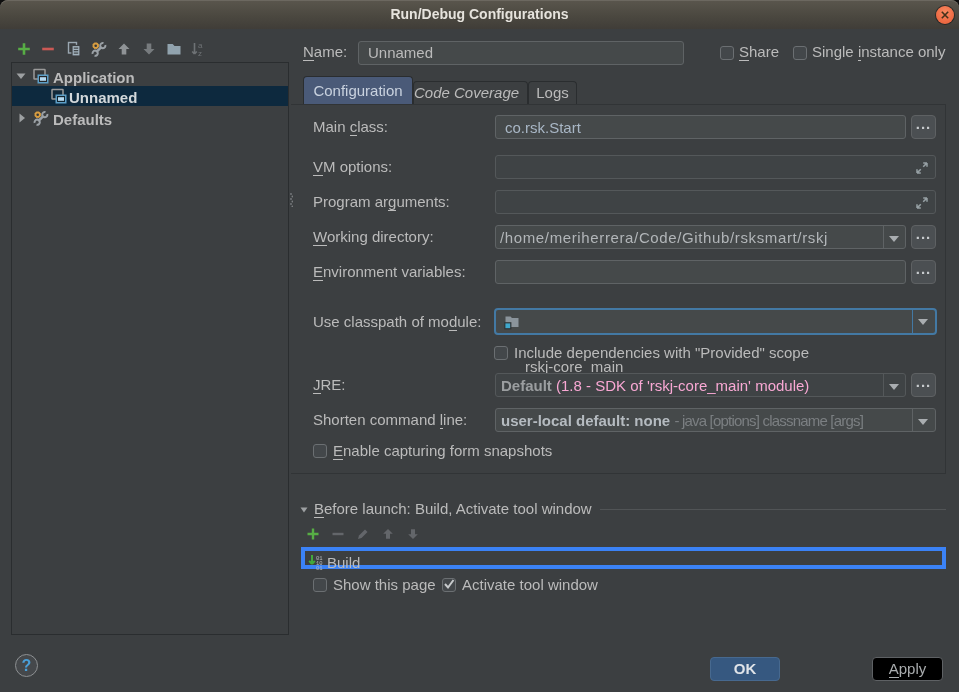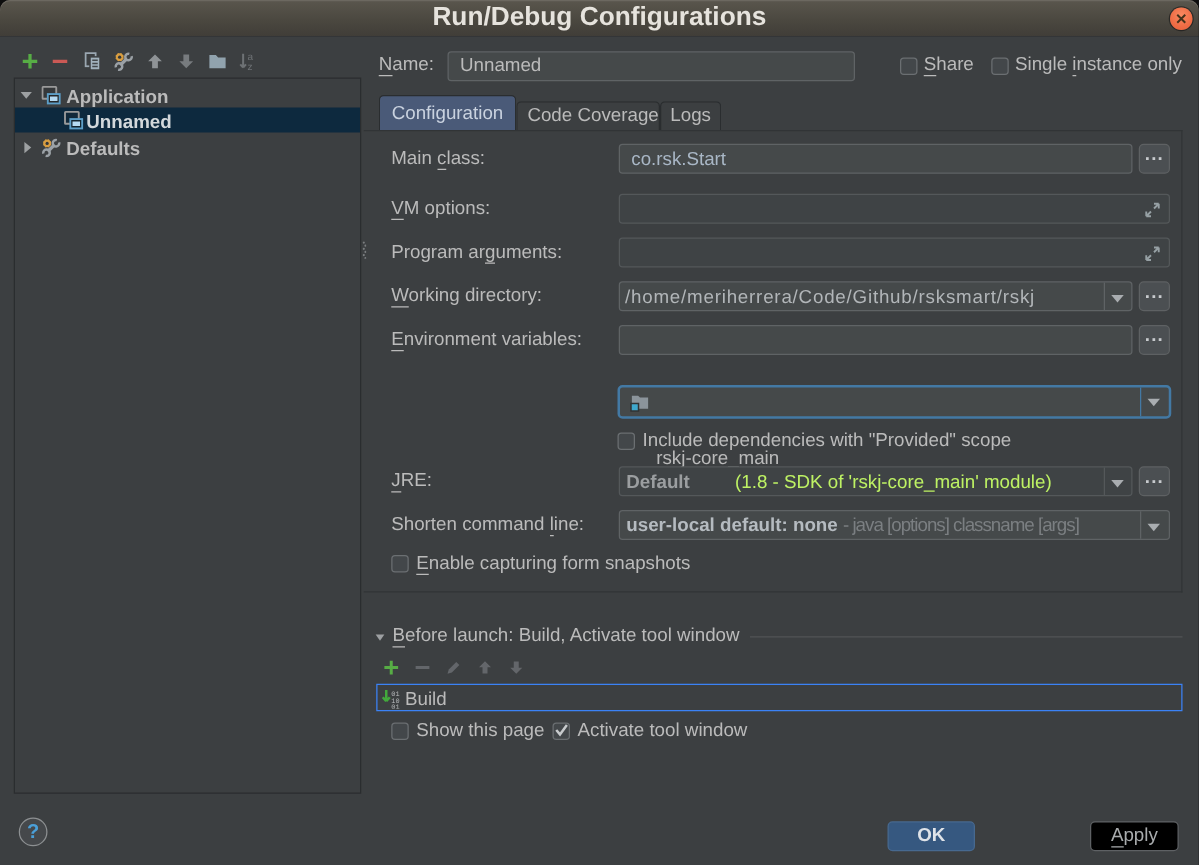--- a/index.html
+++ b/index.html
@@ -5,21 +5,21 @@
 * { margin:0; padding:0; box-sizing:border-box; }
 html,body { width:959px; height:692px; background:#0e0e0e; overflow:hidden; }
 #win { position:absolute; left:0; top:0; width:959px; height:692px;
   font-family:"Liberation Sans", sans-serif; font-size:15px; color:#bbbbbb; }
 #titlebar { position:absolute; left:0; top:0; width:959px; height:29px;
   border-radius:8px 8px 0 0;
   background:linear-gradient(#5a564d, #4b4840 55%, #403d38);
   box-shadow:inset 0 1px 0 #6c6860;
 }
 #title { position:absolute; left:0; top:0; width:100%; height:29px; line-height:28px;
-  text-align:center; font-weight:bold; color:#e6e3dd; font-size:21px; }
+  text-align:center; font-weight:bold; color:#e6e3dd; font-size:14px; }
 #closebtn { position:absolute; left:936px; top:6px; width:18px; height:18px; border-radius:50%;
   background:radial-gradient(circle at 50% 35%, #f88a61, #ef6c45 60%, #e65f38);
   box-shadow:0 0 0 1px rgba(25,25,25,0.65); }
 #closebtn svg { position:absolute; left:0; top:0; }
 #body { position:absolute; left:0; top:29px; width:959px; height:663px; background:#3c3f41; }
 .lbl { position:absolute; white-space:nowrap; color:#bbbbbb; line-height:17px; }
 u { text-decoration:none; border-bottom:1px solid #bbbbbb; padding-bottom:0px; }
 .ico { position:absolute; }
 .fld { position:absolute; height:24px; background:#45494a; border:1px solid #5f6365; border-radius:3px; }
 .fld2 { position:absolute; height:24px; background:#3f4345; border:1px solid #54585a; border-radius:3px; }
@@ -129,21 +129,21 @@
 
   <div class="lbl" style="left:303px;top:14px;"><u>N</u>ame:</div>
   <div class="fld" style="left:358px;top:12px;width:326px;"></div>
   <div class="lbl" style="left:368px;top:15px;">Unnamed</div>
   <div class="cb" style="left:720px;top:17px;"></div>
   <div class="lbl" style="left:739px;top:14px;"><u>S</u>hare</div>
   <div class="cb" style="left:793px;top:17px;"></div>
   <div class="lbl" style="left:812px;top:14px;">Single <u>i</u>nstance only</div>
 
   <div style="position:absolute;left:303px;top:47px;width:110px;height:28px;background:#4a5a78;border:1px solid #2a2d2f;border-bottom:none;border-radius:4px 4px 0 0;text-align:center;line-height:27px;color:#c9d2df;">Configuration</div>
-  <div style="position:absolute;left:413px;top:52px;width:115px;height:23px;background:#3c3f41;border:1px solid #2a2d2f;border-bottom:none;border-radius:4px 4px 0 0;text-align:right;line-height:22px;">Code Coverage</div>
+  <div style="position:absolute;left:413px;top:52px;width:115px;height:23px;background:#3c3f41;border:1px solid #2a2d2f;border-bottom:none;border-radius:4px 4px 0 0;text-align:left;line-height:22px;font-style:italic;">Code Coverage</div>
   <div style="position:absolute;left:528px;top:52px;width:49px;height:23px;background:#3c3f41;border:1px solid #2a2d2f;border-bottom:none;border-radius:4px 4px 0 0;text-align:center;line-height:22px;">Logs</div>
   <div style="position:absolute;left:291px;top:75px;width:655px;height:370px;border:1px solid #313436;border-left:none;"></div>
 
   <div class="lbl" style="left:313px;top:89px;">Main <u>c</u>lass:</div>
   <div class="fld" style="left:495px;top:86px;width:411px;">
         <div class="fldtext" style="color:#a9b7c6;">co.rsk.Start</div>
       </div>
   <div class="dots" style="left:911px;top:86px;">...</div>
 
   <div class="lbl" style="left:313px;top:129px;"><u>V</u>M options:</div>
@@ -171,36 +171,37 @@
     <div class="fldtext" style="left:4px;letter-spacing:0.63px;color:#b2b6b9;">/home/meriherrera/Code/Github/rsksmart/rskj</div>
     <div class="combosep" style="right:21px;"></div>
     <div class="tri-dn" style="right:6px;top:10px;"></div>
   </div>
   <div class="dots" style="left:911px;top:196px;">...</div>
 
   <div class="lbl" style="left:313px;top:234px;"><u>E</u>nvironment variables:</div>
   <div class="fld" style="left:495px;top:231px;width:411px;"></div>
   <div class="dots" style="left:911px;top:231px;">...</div>
 
+  <div class="lbl" style="left:313px;top:284px;">Use classpath of mo<u>d</u>ule:</div>
   <div class="fld" style="left:494px;top:279px;width:443px;height:27px;border:2px solid #4379a4;border-radius:4px;">
     <svg style="position:absolute;left:8px;top:4px" width="16" height="16">
       <path d="M1.5 2.5h5l1.5 1.5h6.5v9H1.5z" fill="#8b949b"></path>
       <rect x="0.8" y="8.8" width="6" height="6" fill="#3fa8cd" stroke="#303335" stroke-width="1.2"></rect>
     </svg>
     <div class="fldtext" style="left:29px;top:4px;margin-top:44px;">rskj-core_main</div>
     <div class="combosep" style="right:22px;background:#4379a4;"></div>
     <div class="tri-dn" style="right:7px;top:9px;"></div>
   </div>
 
   <div class="cb" style="left:494px;top:317px;"></div>
   <div class="lbl" style="left:514px;top:315px;">Include dependencies with "Provided" scope</div>
 
   <div class="lbl" style="left:313px;top:347px;"><u>J</u>RE:</div>
   <div class="fld2" style="left:495px;top:344px;width:411px;">
-    <div class="fldtext" style="left:5px;"><span style="color:#9b9ea0;font-weight:bold;text-align:center;">Default</span> <span style="color:#bef264;margin-left:32px;">(1.8 - SDK of 'rskj-core_main' module)</span></div>
+    <div class="fldtext" style="left:5px;"><span style="color:#9b9ea0;font-weight:bold;text-align:center;">Default</span> <span style="color:#f9a8d4;">(1.8 - SDK of 'rskj-core_main' module)</span></div>
     <div class="combosep" style="right:21px;background:#54585a;"></div>
     <div class="tri-dn" style="right:6px;top:10px;"></div>
   </div>
   <div class="dots" style="left:911px;top:344px;">...</div>
 
   <div class="lbl" style="left:313px;top:382px;">Shorten command <u>l</u>ine:</div>
   <div class="fld" style="left:495px;top:379px;width:441px;">
     <div class="fldtext" style="left:5px;"><span style="color:#b5bbc0;font-weight:bold;">user-local default: none</span> <span style="color:#7b7f82;letter-spacing:-0.8px;margin-top:28px;">- java [options] classname [args]</span></div>
     <div class="combosep" style="right:22px;"></div>
     <div class="tri-dn" style="right:7px;top:10px;"></div>
@@ -224,21 +225,21 @@
   <svg class="ico" style="left:356px;top:498px" width="14" height="14">
         <path d="M2 12l1-3.5 6-6 2.5 2.5-6 6z" fill="#63666a"></path>
       </svg>
   <svg class="ico" style="left:381px;top:498px" width="14" height="14">
         <path d="M7 2l4.8 4.8H9v5H5v-5H2.2z" fill="#63666a"></path>
       </svg>
   <svg class="ico" style="left:406px;top:498px" width="14" height="14">
         <path d="M7 12L2.2 7.2H5v-5h4v5h2.8z" fill="#63666a"></path>
       </svg>
 
-  <div style="position:absolute;left:301px;top:518px;width:645px;height:22px;border:1px solid #3b82f6;">
+  <div style="position:absolute;left:301px;top:518px;width:645px;height:22px;border:4px solid #3b82f6;">
     <svg style="position:absolute;left:3px;top:3px" width="16" height="16">
       <path d="M4 1v9M4 10L1.2 6.8M4 10l2.8-3.2" stroke="#42a93c" stroke-width="2" fill="none"></path>
       <text x="8" y="5.5" font-family="Liberation Mono" font-size="5.5" fill="#b8bbbd">01</text>
       <text x="8" y="11" font-family="Liberation Mono" font-size="5.5" fill="#b8bbbd">10</text>
       <text x="8" y="16" font-family="Liberation Mono" font-size="5.5" fill="#b8bbbd">01</text>
     </svg>
     <div class="lbl" style="left:22px;top:3px;">Build</div>
   </div>
 
   <div class="cb" style="left:313px;top:549px;"></div>

